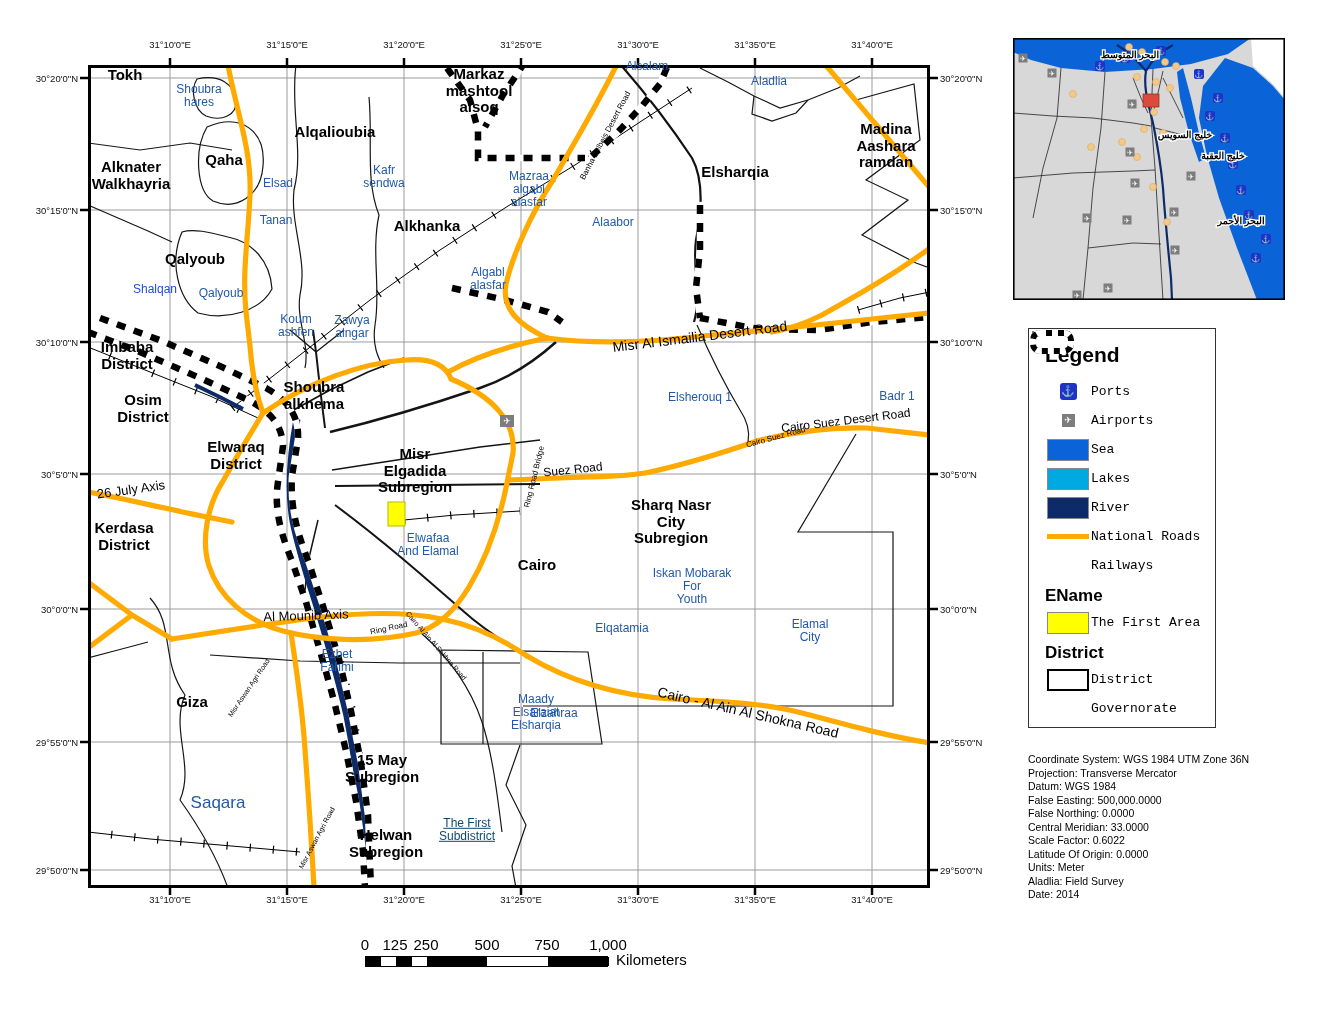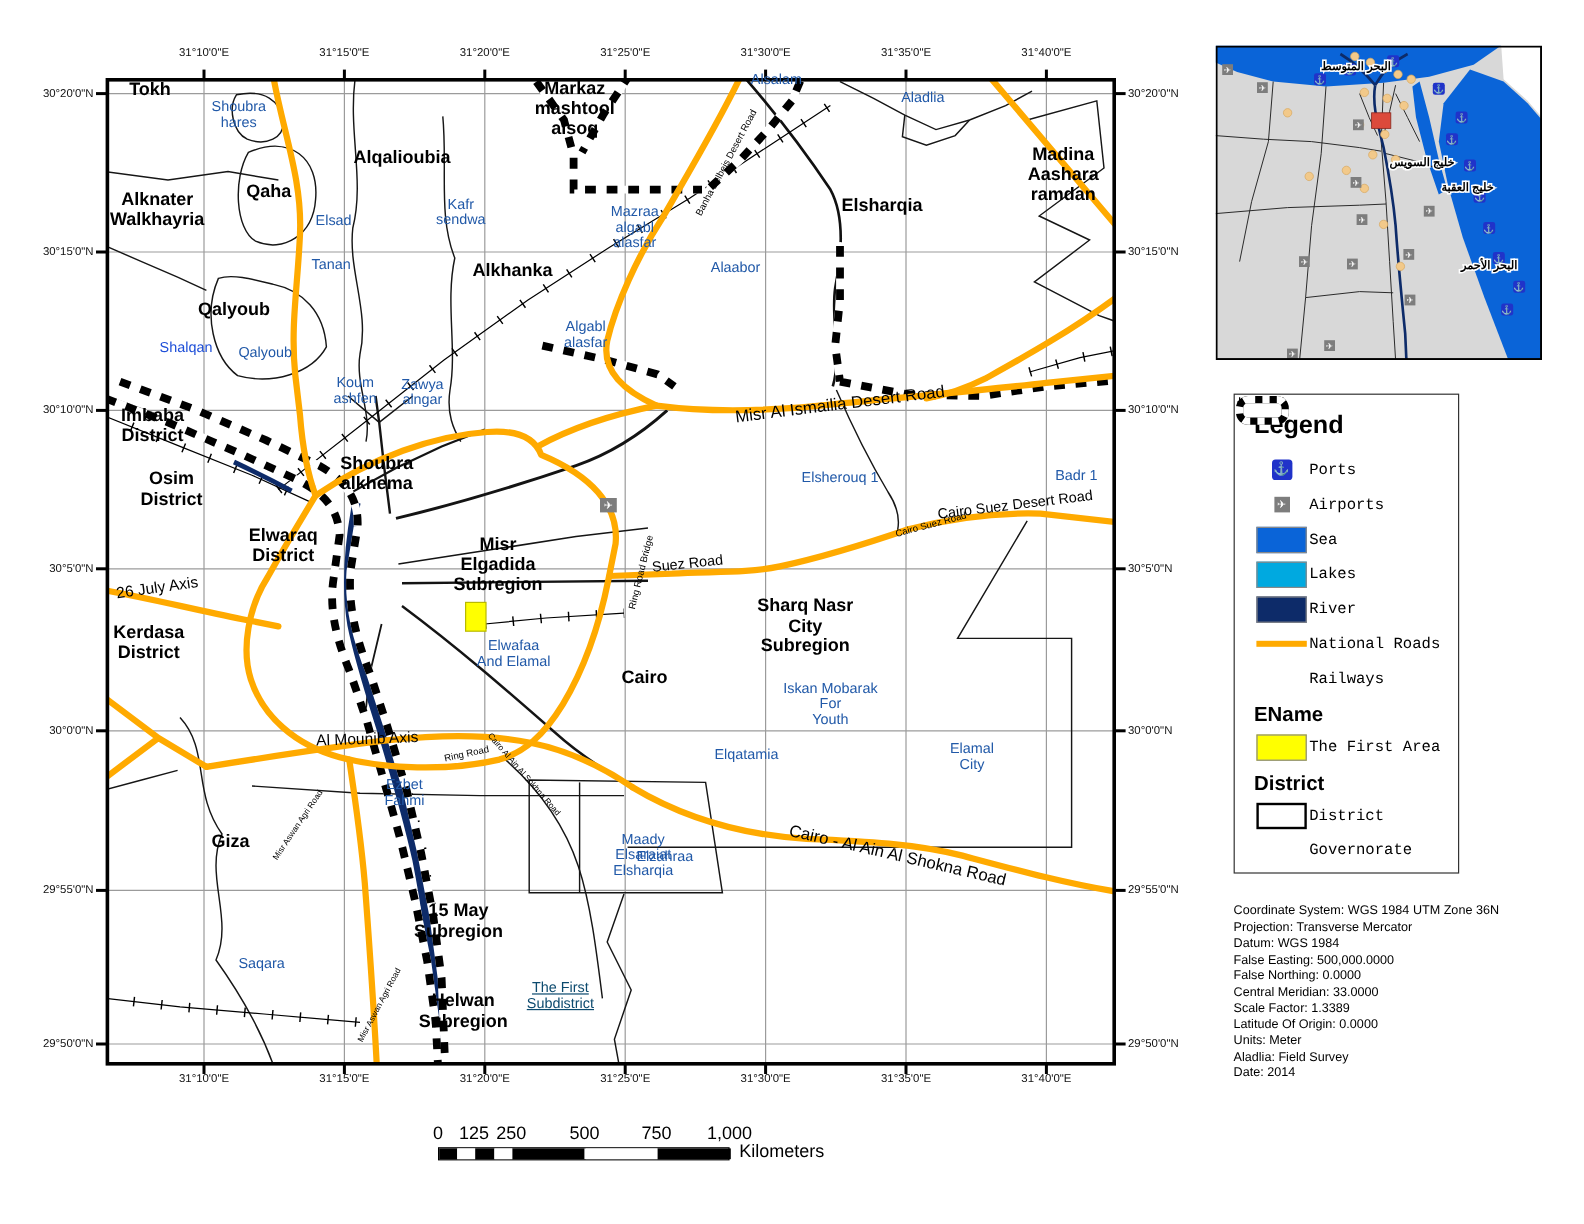--- a/index.html
+++ b/index.html
@@ -395,21 +395,21 @@
 Youth</div>
       <div class="maplabel lbl-place" style="left: 622px; top: 629px; font-size: 12px; transform: translate(-50%, -50%) rotate(0deg); color: rgb(33, 89, 168);">Elqatamia</div>
       <div class="maplabel lbl-place" style="left: 810px; top: 631px; font-size: 12px; transform: translate(-50%, -50%) rotate(0deg); color: rgb(33, 89, 168);">Elamal
 City</div>
       <div class="maplabel lbl-place" style="left: 536px; top: 673px; font-size: 12px; transform: translate(-50%, -50%) rotate(0deg); color: rgb(33, 89, 168); margin-top: 40px;">Maady
 Elsaraiat
 Elsharqia</div>
       <div class="maplabel lbl-place" style="left: 554px; top: 714px; font-size: 12px; transform: translate(-50%, -50%) rotate(0deg); color: rgb(33, 89, 168);">Elzahraa</div>
       <div class="maplabel lbl-place" style="left: 337px; top: 661px; font-size: 12px; transform: translate(-50%, -50%) rotate(0deg); color: rgb(33, 89, 168);">Ezbet
 Fahmi</div>
-      <div class="maplabel lbl-place" style="left: 218px; top: 803px; font-size: 12px; transform: translate(-50%, -50%) rotate(0deg); color: rgb(33, 89, 168);">Saqara</div>
+      <div class="maplabel lbl-place" style="left: 218px; top: 803px; font-size: 17px; transform: translate(-50%, -50%) rotate(0deg); color: rgb(33, 89, 168);">Saqara</div>
       <div class="maplabel lbl-place" style="left: 467px; top: 830px; font-size: 12px; transform: translate(-50%, -50%) rotate(0deg); color: #0c4a6e; text-decoration: underline;">The First
 Subdistrict</div>
       <div class="maplabel lbl-road" style="left: 700px; top: 337px; font-size: 14px; transform: translate(-50%, -50%) rotate(-7deg);">Misr Al Ismailia Desert Road</div>
       <div class="maplabel lbl-road" style="left: 846px; top: 421px; font-size: 12px; transform: translate(-50%, -50%) rotate(-7deg);">Cairo Suez Desert Road</div>
       <div class="maplabel lbl-road" style="left: 776px; top: 438px; font-size: 8px; transform: translate(-50%, -50%) rotate(-15deg);">Cairo Suez Road</div>
       <div class="maplabel lbl-road" style="left: 573px; top: 470px; font-size: 12px; transform: translate(-50%, -50%) rotate(-6deg);">Suez Road</div>
       <div class="maplabel lbl-road" style="left: 535px; top: 477px; font-size: 8px; transform: translate(-50%, -50%) rotate(-76deg);">Ring Road Bridge</div>
       <div class="maplabel lbl-road" style="left: 131px; top: 490px; font-size: 13px; transform: translate(-50%, -50%) rotate(-8deg);">26 July Axis</div>
       <div class="maplabel lbl-road" style="left: 306px; top: 616px; font-size: 13px; transform: translate(-50%, -50%) rotate(-2deg);">Al Mounib Axis</div>
       <div class="maplabel lbl-road" style="left: 389px; top: 629px; font-size: 8px; transform: translate(-50%, -50%) rotate(-12deg);">Ring Road</div>
@@ -500,21 +500,21 @@
       </div>
   </div>
 
   <div id="metadata">
       <div class="md-line">Coordinate System: WGS 1984 UTM Zone 36N</div>
       <div class="md-line">Projection: Transverse Mercator</div>
       <div class="md-line">Datum: WGS 1984</div>
       <div class="md-line">False Easting: 500,000.0000</div>
       <div class="md-line">False Northing: 0.0000</div>
       <div class="md-line">Central Meridian: 33.0000</div>
-      <div class="md-line">Scale Factor: 1.3389</div>
+      <div class="md-line">Scale Factor: 0.6022</div>
       <div class="md-line">Latitude Of Origin: 0.0000</div>
       <div class="md-line">Units: Meter</div>
       <div class="md-line">Aladlia: Field Survey</div>
       <div class="md-line">Date: 2014</div>
     </div>
 
   <div id="scalebar-nums">
       <span style="left: 365px; top: 936px;">0</span>
       <span style="left: 395px; top: 936px;">125</span>
       <span style="left: 426px; top: 936px;">250</span>

